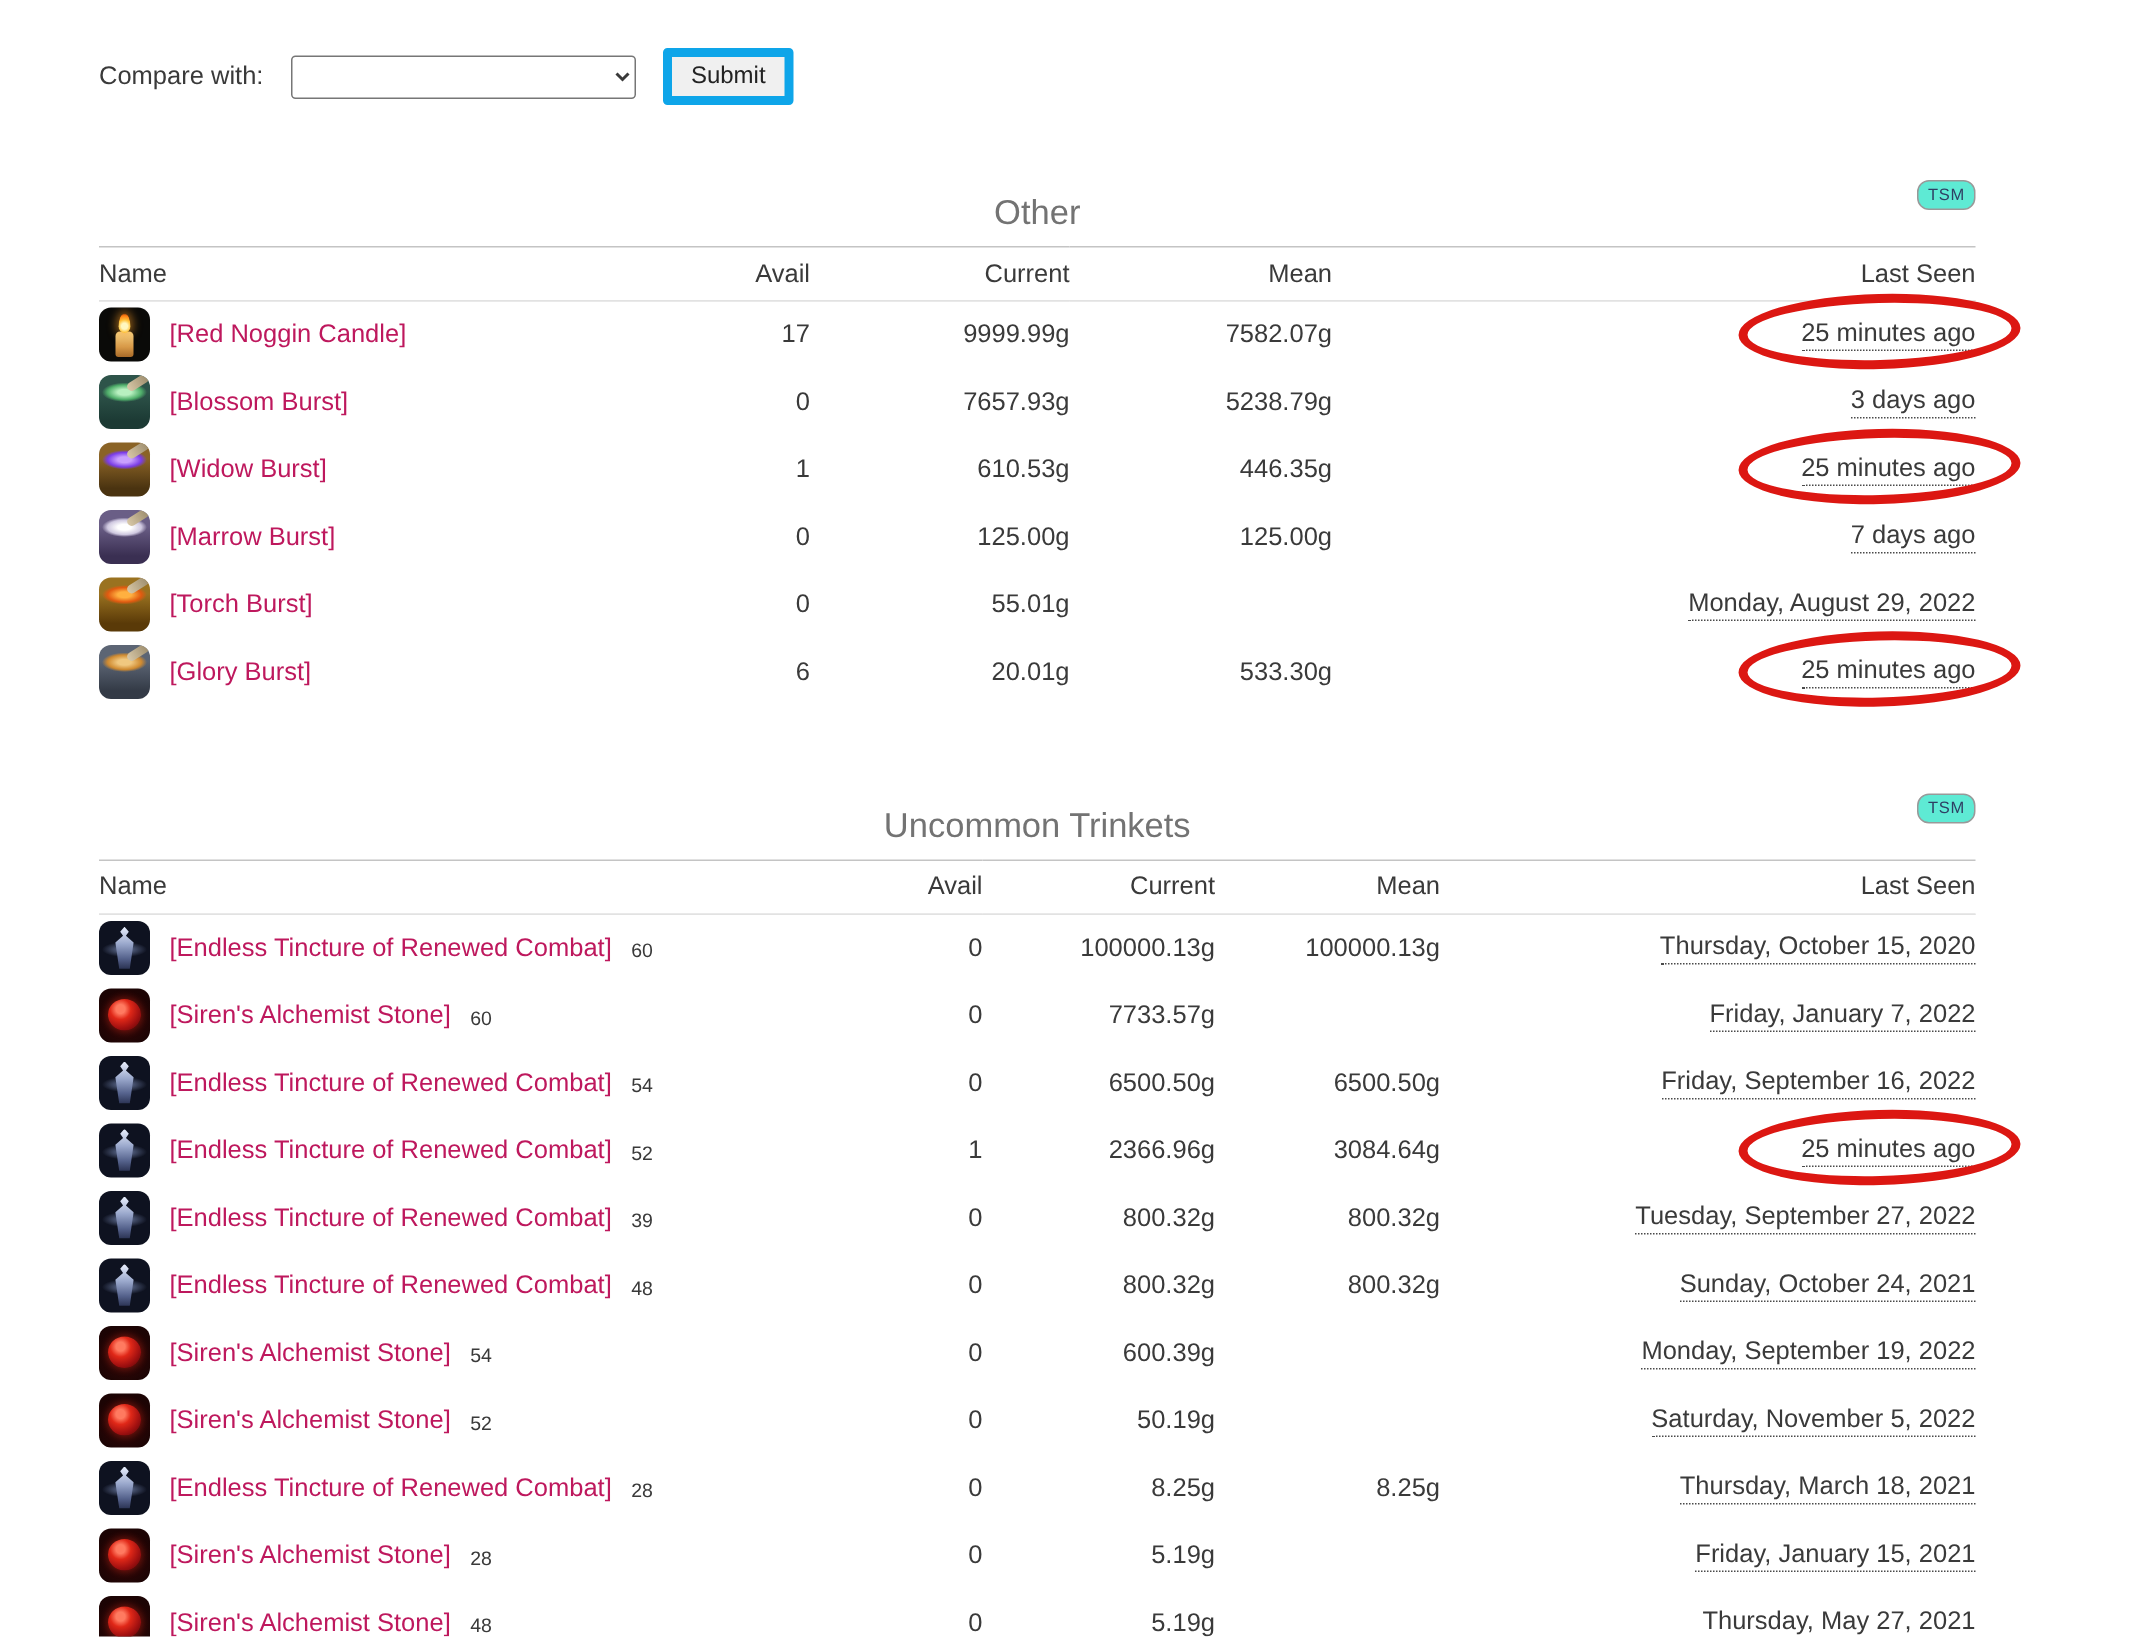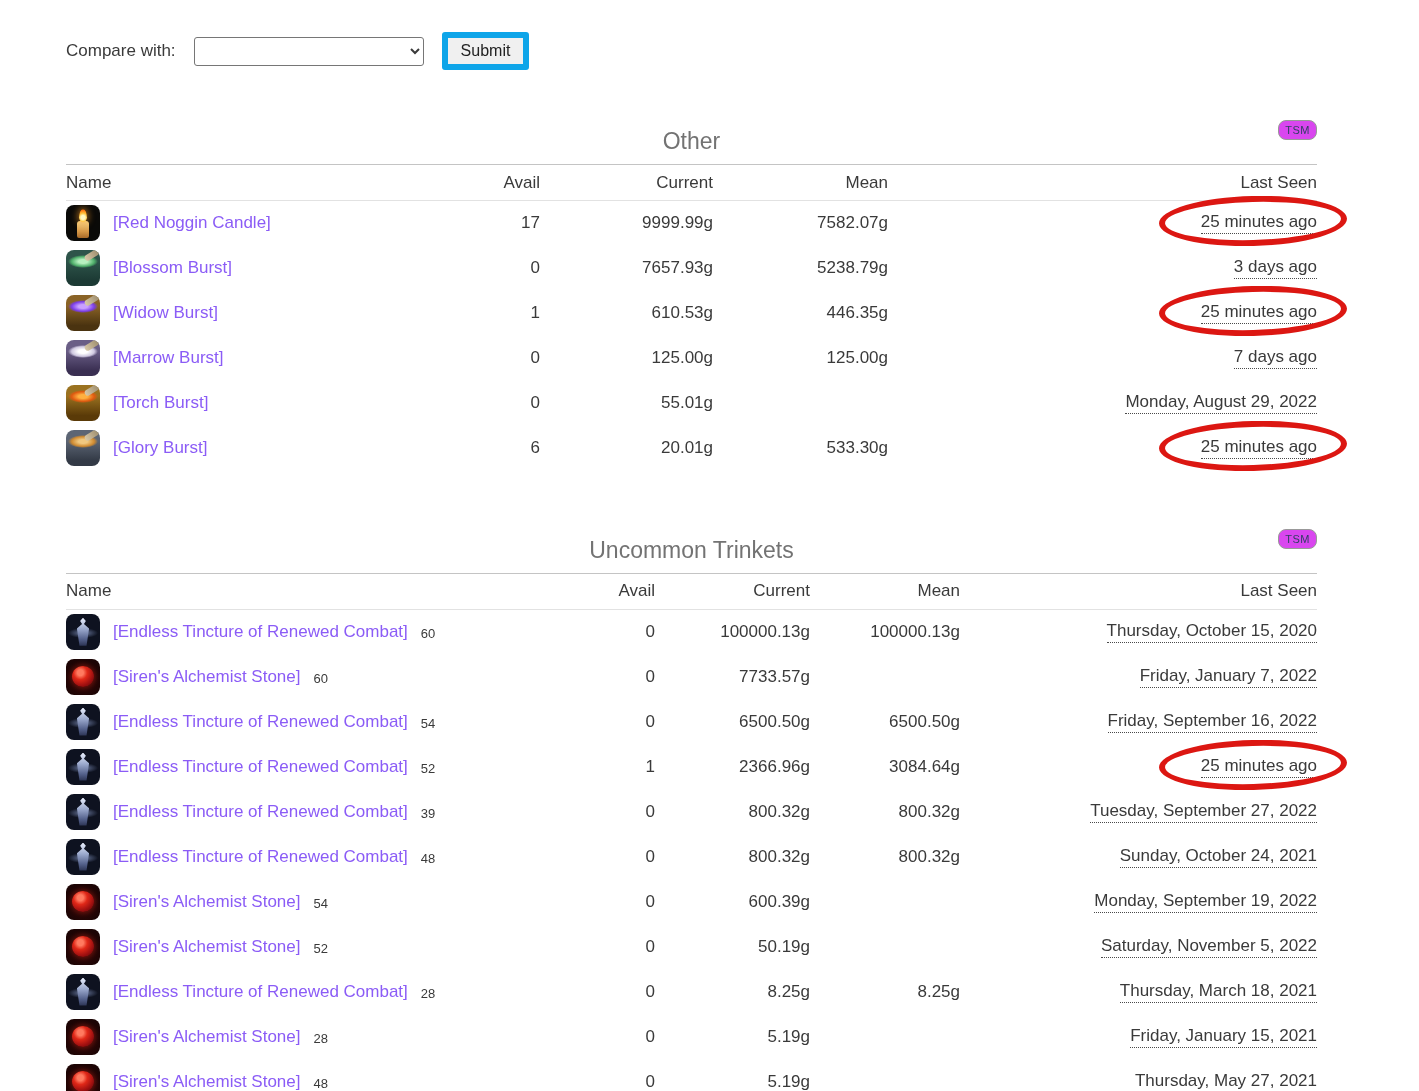--- a/index.html
+++ b/index.html
@@ -33,21 +33,21 @@
   .group + .group { margin-top: 62px; }
   .section-head { position: relative; height: 34px; margin-bottom: 6px; }
   .section-title {
     font-size: 23px; font-weight: 400; text-align: center; color: #737373;
     line-height: 34px;
   }
   .tsm-btn {
     position: absolute; right: 0; top: -4px;
     font-family: "Liberation Sans", sans-serif;
     font-size: 11px; color: #2f3f63; letter-spacing: 0.5px;
-    background: #d946ef; border: 1px solid #999; border-radius: 8px;
+    background: #5eead4; border: 1px solid #999; border-radius: 8px;
     padding: 3px 6px; cursor: pointer;
   }
 
   
   table { width: 1251px; border-collapse: collapse; table-layout: fixed; }
   thead th {
     font-weight: 400; font-size: 17px; color: #3a3a3a;
     border-top: 1px solid #c4c4c4; border-bottom: 1px solid #e2e2e2;
     height: 36px; text-align: right; vertical-align: middle;
     padding: 0;
@@ -62,21 +62,21 @@
   .t0 col.c-mean   { width: 175px; }
   .t0 col.c-last   { width: 429px; }
 
   .t1 col.c-name   { width: 474px; }
   .t1 col.c-avail  { width: 115px; }
   .t1 col.c-current{ width: 155px; }
   .t1 col.c-mean   { width: 150px; }
   .t1 col.c-last   { width: 357px; }
 
   .name-wrap { display: flex; align-items: center; gap: 13px; }
-  .item-link { color: #8b5cf6; text-decoration: none; cursor: pointer; white-space: nowrap; }
+  .item-link { color: #be185d; text-decoration: none; cursor: pointer; white-space: nowrap; }
   .item-level { font-size: 13px; color: #3a3a3a; position: relative; top: 2px; }
 
   
   .last-seen {
     position: relative; display: inline-block;
     border-bottom: 1px dotted #4a4a4a;
     padding-bottom: 1px;
     cursor: pointer; white-space: nowrap;
   }
   .red-ellipse {

